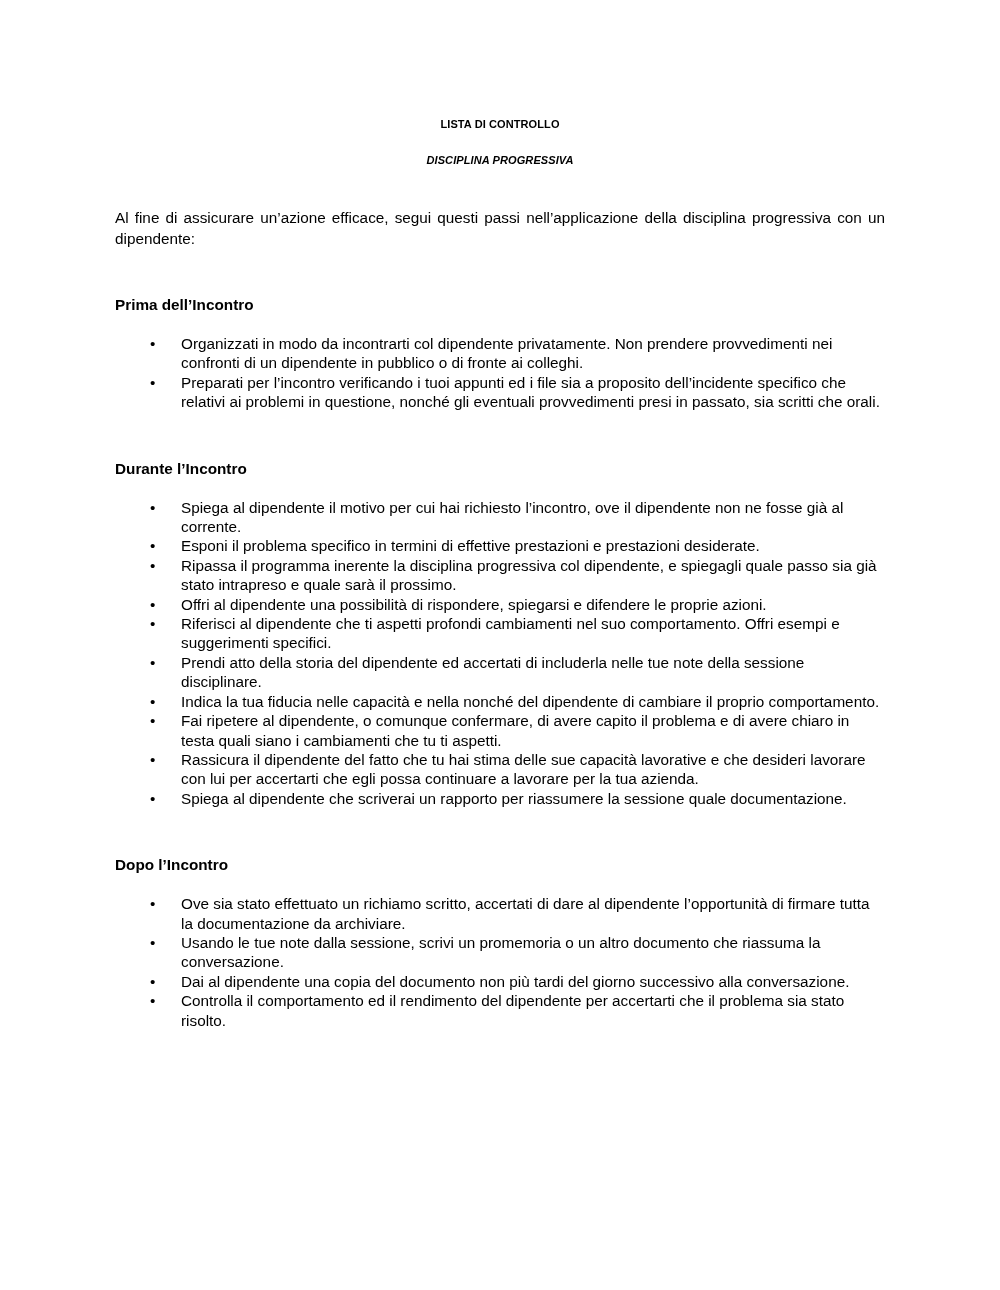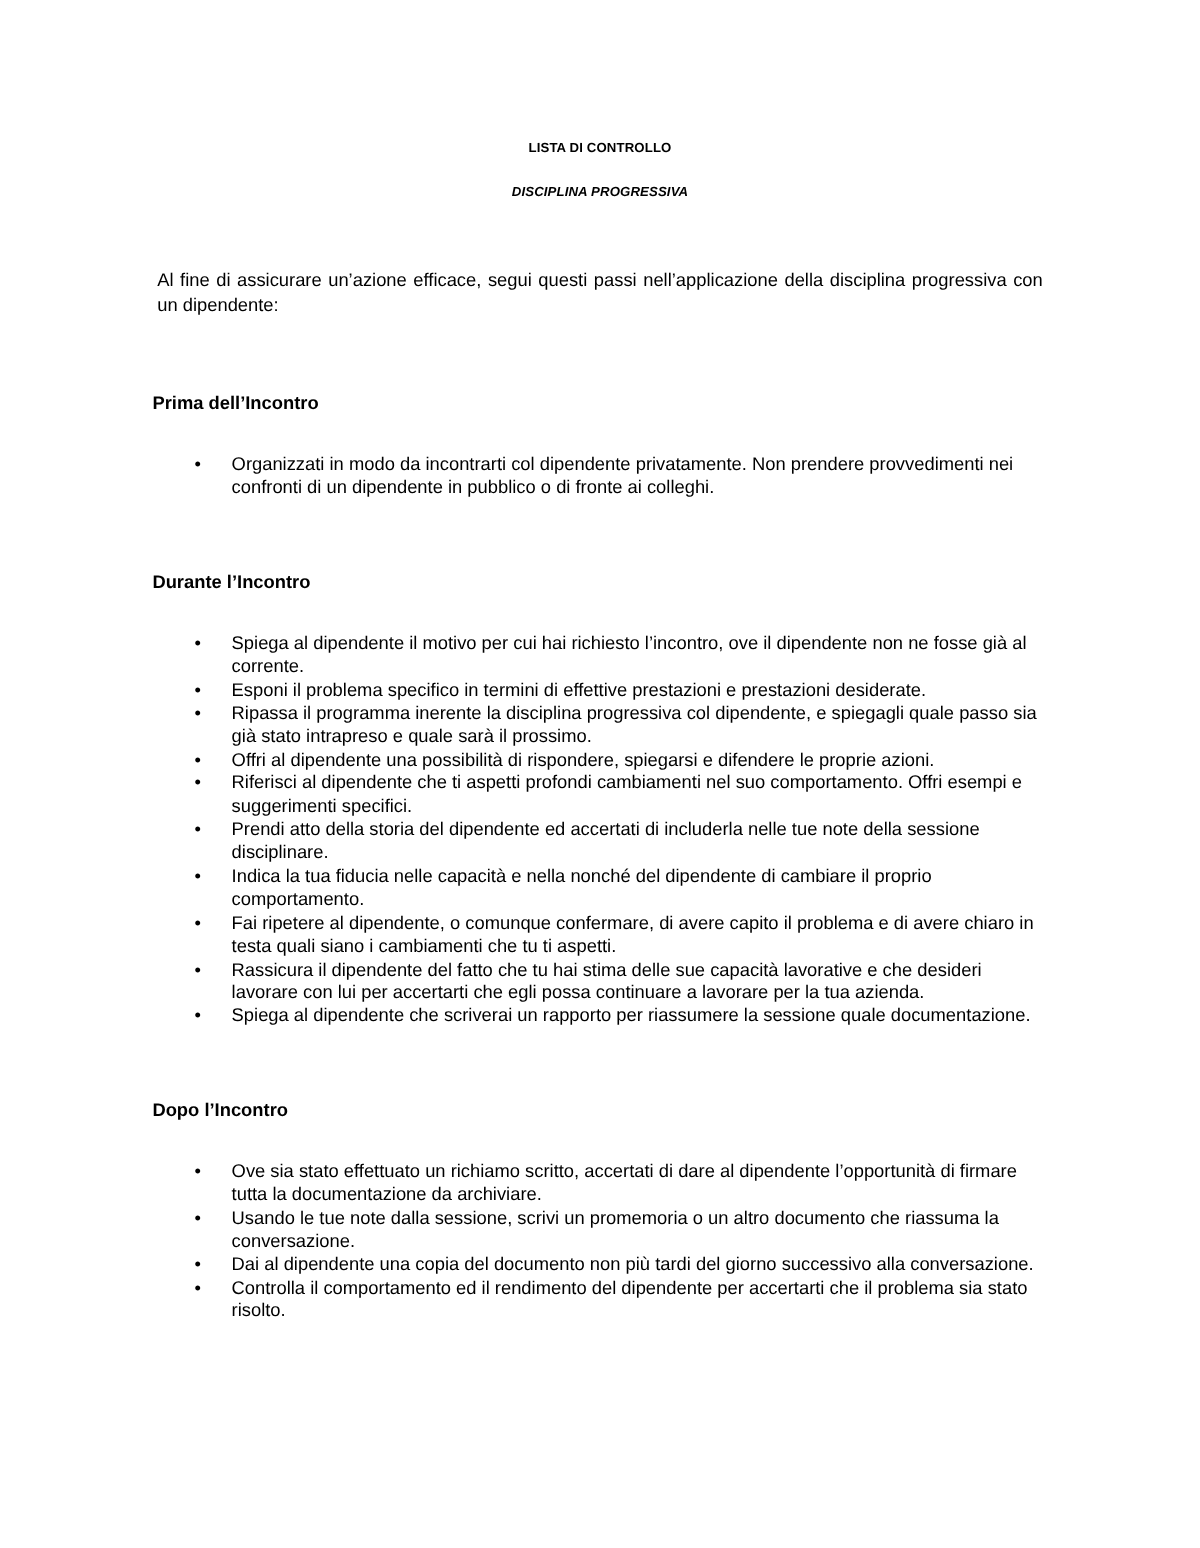--- a/index.html
+++ b/index.html
@@ -31,44 +31,44 @@
     text-align: center;
     font-weight: bold;
     font-size: 11px;
     letter-spacing: 0.1px;
     margin: 0;
   }
   .title-1 { padding-top: 118px; }
   .title-2 { padding-top: 24px; font-style: italic; }
 
   .intro {
-    margin: 16px;
+    margin: 0;
     padding-top: 41px;
     font-size: 15.3px;
     line-height: 21px;
     text-align: justify;
     text-justify: inter-word;
   }
 
   .section {
     margin: 0;
   }
   .section-heading {
     font-weight: bold;
     font-size: 15.3px;
     line-height: 21px;
-    margin: 12px;
+    margin: 0;
   }
   .sec-1 { padding-top: 45px; }
   .sec-2 { padding-top: 42px; }
   .sec-3 { padding-top: 42px; }
 
   ul.bullets {
     list-style: none;
-    margin: 16px;
+    margin: 4px;
     padding: 0;
     padding-top: 15px;
   }
   ul.bullets li {
     position: relative;
     padding-left: 62px;
     font-size: 15.3px;
     line-height: 19.4px;
     text-align: left;
     margin: 0;
@@ -91,20 +91,21 @@
     <h1 class="doc-title title-1">LISTA DI CONTROLLO</h1>
 
     <h1 class="doc-title title-2">DISCIPLINA PROGRESSIVA</h1>
 
     <p class="intro">Al fine di assicurare un’azione efficace, segui questi passi nell’applicazione della disciplina progressiva con un dipendente:</p>
 
     <div class="section">
       <h2 class="section-heading sec-1">Prima dell’Incontro</h2>
       <ul class="bullets">
         <li>Organizzati in modo da incontrarti col dipendente privatamente. Non prendere provvedimenti nei confronti di un dipendente in pubblico o di fronte ai colleghi.</li>
+        <li>Preparati per l’incontro verificando i tuoi appunti ed i file sia a proposito dell’incidente specifico che relativi ai problemi in questione, nonché gli eventuali provvedimenti presi in passato, sia scritti che orali.</li>
       </ul>
     </div>
 
     <div class="section">
       <h2 class="section-heading sec-2">Durante l’Incontro</h2>
       <ul class="bullets">
         <li>Spiega al dipendente il motivo per cui hai richiesto l’incontro, ove il dipendente non ne fosse già al corrente.</li>
         <li>Esponi il problema specifico in termini di effettive prestazioni e prestazioni desiderate.</li>
         <li>Ripassa il programma inerente la disciplina progressiva col dipendente, e spiegagli quale passo sia già stato intrapreso e quale sarà il prossimo.</li>
         <li>Offri al dipendente una possibilità di rispondere, spiegarsi e difendere le proprie azioni.</li>

